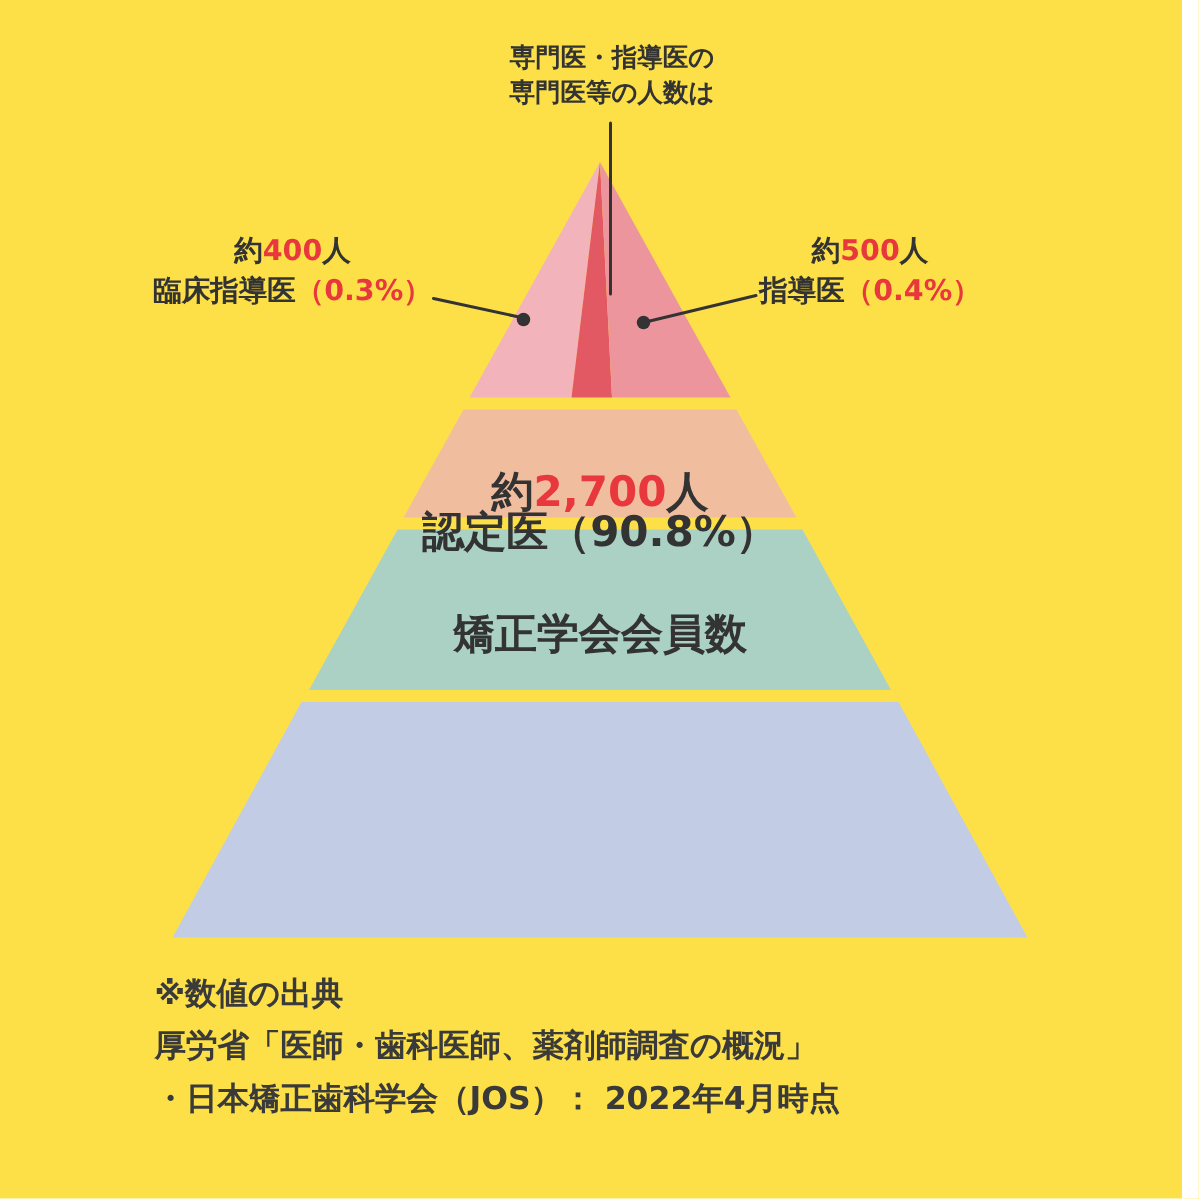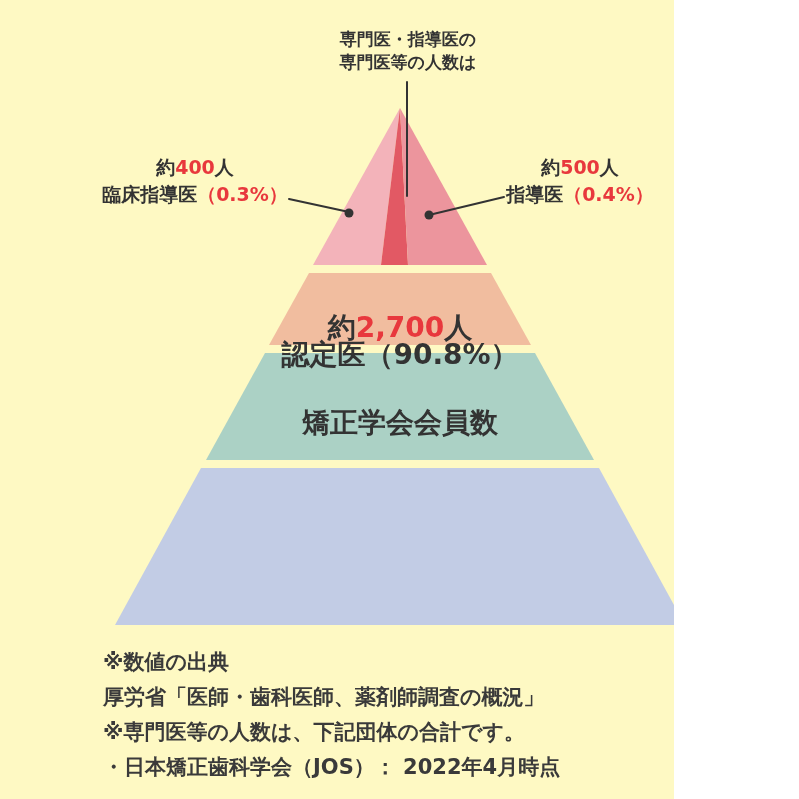--- a/index.html
+++ b/index.html
@@ -1,22 +1,23 @@
 <!DOCTYPE html>
 <html><head>
 <meta charset="utf-8">
 <style>
   html,body{margin:0;padding:0;background:#ffffff;}
   .stage{
     position:relative;
-    width:674px;height:799px;
-    background:#fef9c3;
+    width:740px;height:799px;
+    background:#fde047;
     overflow:hidden;
     font-family:"DejaVu Sans","Liberation Sans",sans-serif;
     color:#333333;
+    padding-left:48px;
   }
   .stage svg{position:absolute;left:0;top:0;}
   .txt{position:absolute;white-space:nowrap;}
   .center{text-align:center;}
   .ann-top{left:278px;top:28px;width:260px;font-size:17px;line-height:23px;font-weight:600;}
   .ann-left{left:95px;top:154px;width:200px;font-size:19px;line-height:27px;font-weight:600;}
   .ann-right{left:500px;top:154px;width:160px;font-size:19px;line-height:27px;font-weight:600;}
   .tier-label{width:240px;font-size:28px;line-height:27px;font-weight:600;margin-top:32px;}
   .tier-label-2{left:280px;top:282px;}
   .tier-label-3{left:280px;top:377px;}
@@ -68,17 +69,16 @@
   </div>
 
   <div class="txt center tier-label tier-label-3">
     <div>矯正学会会員数</div>
   </div>
 
 
   <div class="txt footer">
     <div>※数値の出典</div>
     <div>厚労省「医師・歯科医師、薬剤師調査の概況」</div>
-    <div>※専門医等の人数は、下記団体の合計です。</div>
     <div>・日本矯正歯科学会（JOS）： 2022年4月時点</div>
   </div>
 
 </div>
 
 </body></html>

